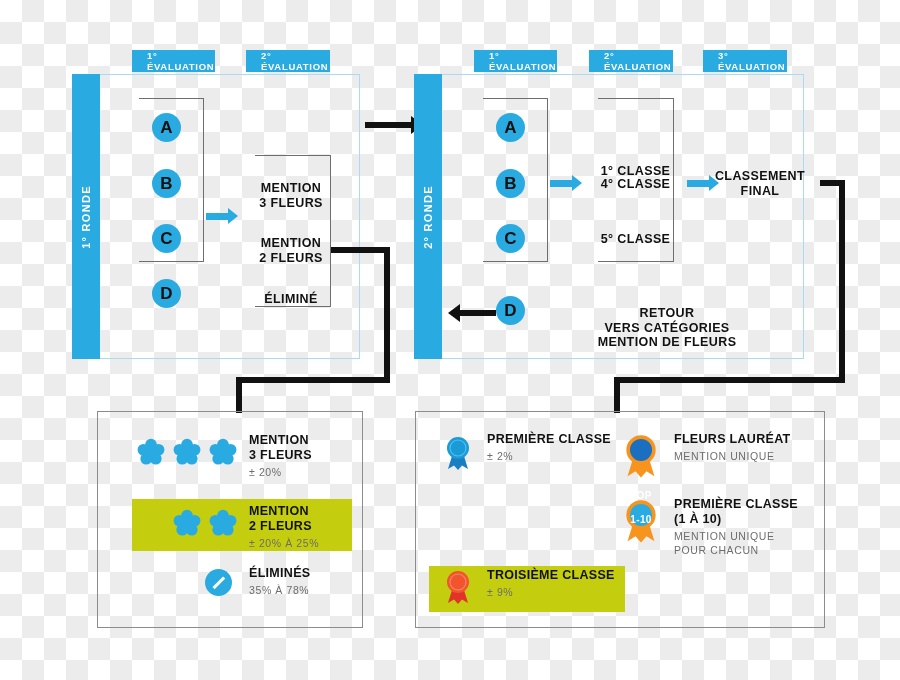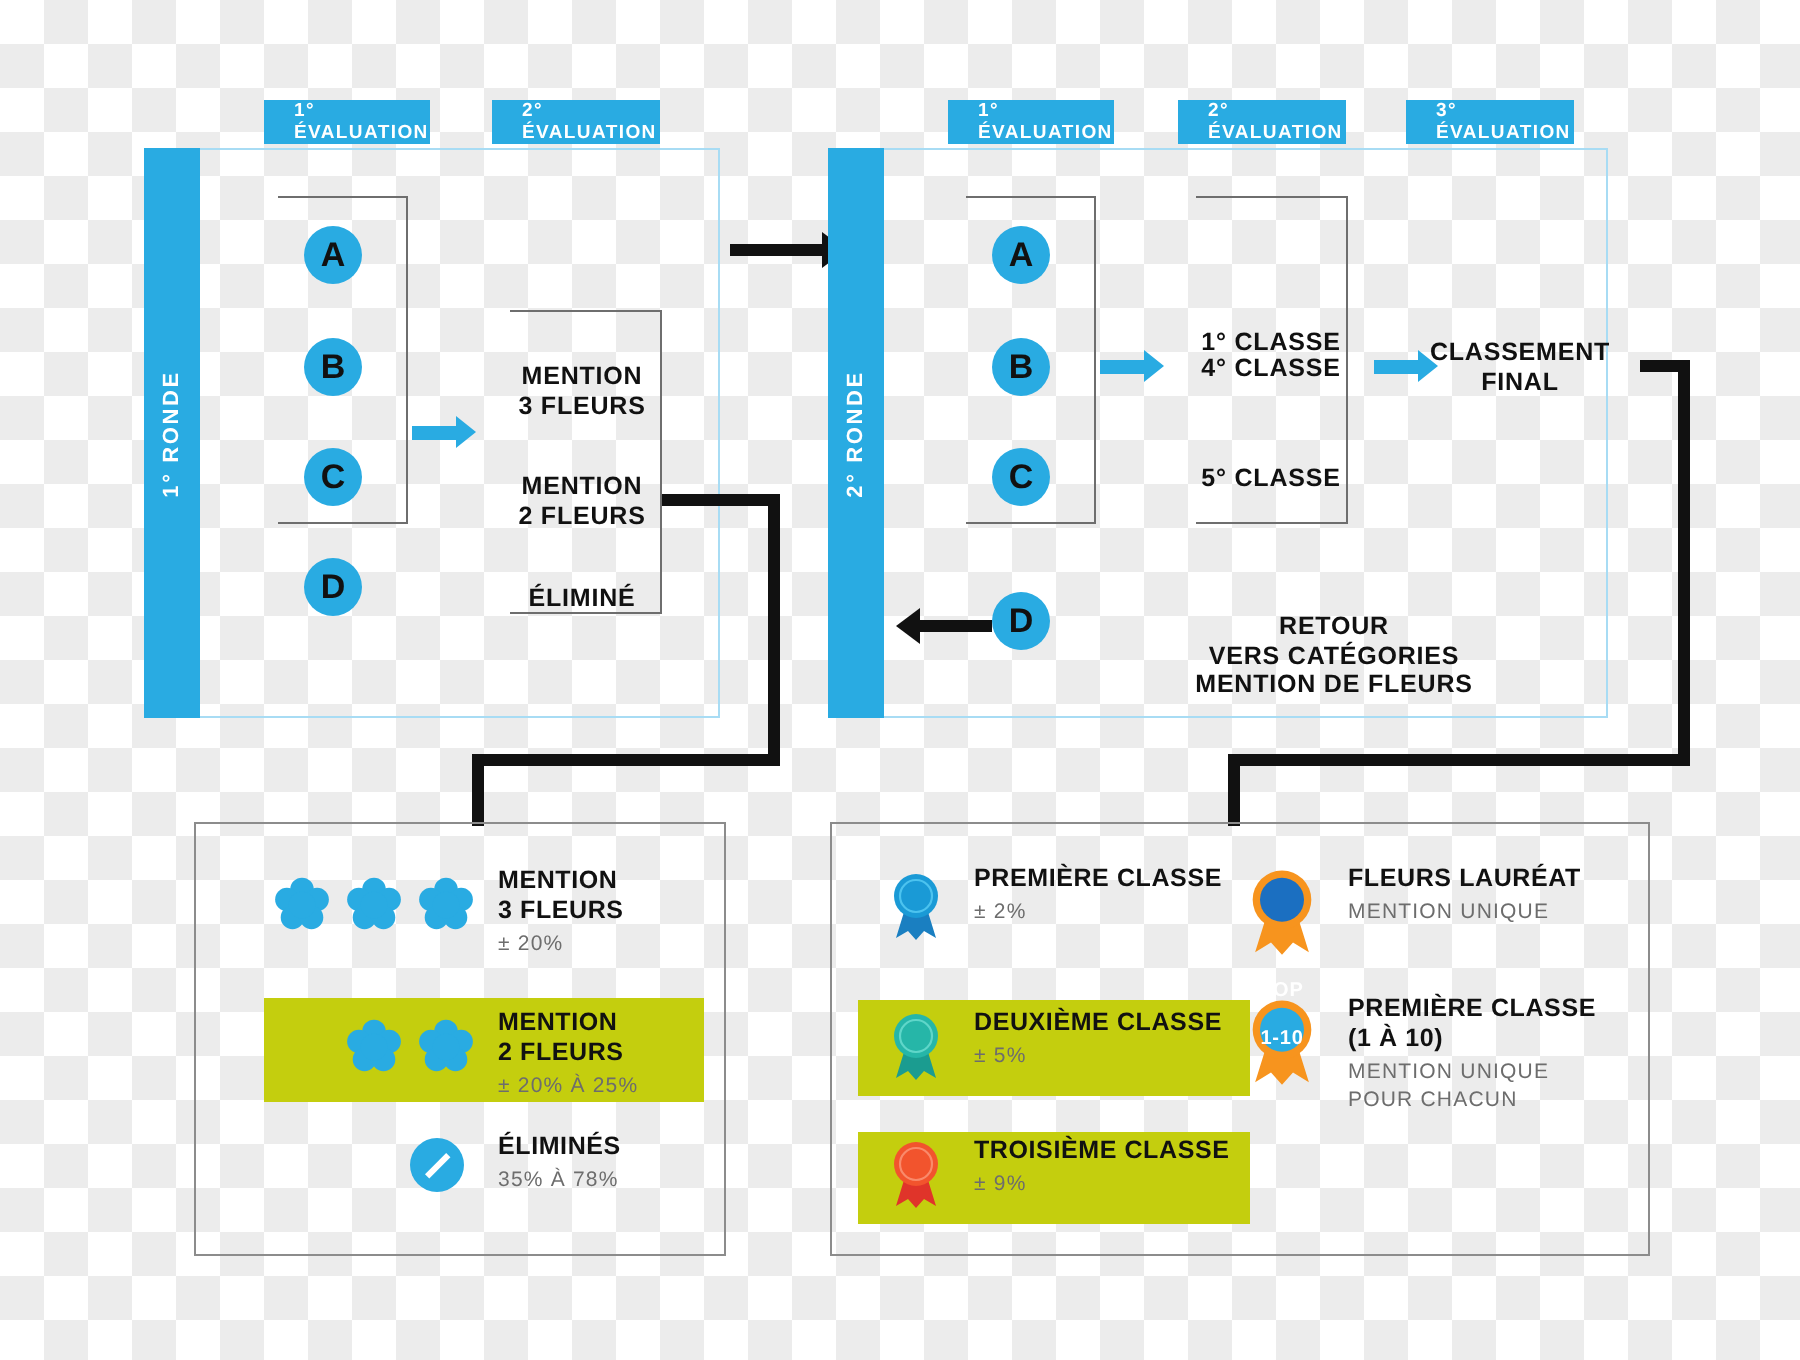--- a/index.html
+++ b/index.html
@@ -353,32 +353,20 @@
       <path d="M42 42 L50 68 L38 61 L30 70 L30 42 Z" fill="#1a7fc1"></path>
       <circle cx="30" cy="26" r="22" fill="#1a9ad6"></circle>
       <circle cx="30" cy="26" r="16" fill="none" stroke="#4cc3ef" stroke-width="2.2"></circle>
     </svg>
     <div class="legend-text" style="left:58px;top:0px;width:140px;">
       <div class="legend-title">PREMIÈRE CLASSE</div>
       <div class="legend-sub">± 2%</div>
     </div>
   </div>
 
-  <div class="legend-row hl" style="left:429px;top:500px;width:196px;height:48px;">
-    <svg class="badge" width="30" height="36" viewBox="0 0 60 72" style="left:14px;top:5px;">
-      <path d="M18 42 L10 68 L22 61 L30 70 L30 42 Z" fill="#1b9c90"></path>
-      <path d="M42 42 L50 68 L38 61 L30 70 L30 42 Z" fill="#1b9c90"></path>
-      <circle cx="30" cy="26" r="22" fill="#26B6A8"></circle>
-      <circle cx="30" cy="26" r="16" fill="none" stroke="#5fd6c9" stroke-width="2.2"></circle>
-    </svg>
-    <div class="legend-text" style="left:58px;top:4px;width:145px;">
-      <div class="legend-title">DEUXIÈME CLASSE</div>
-      <div class="legend-sub">± 5%</div>
-    </div>
-  </div>
 
   <div class="legend-row hl" style="left:429px;top:566px;width:196px;height:46px;">
     <svg class="badge" width="30" height="36" viewBox="0 0 60 72" style="left:14px;top:3px;">
       <path d="M18 42 L10 68 L22 61 L30 70 L30 42 Z" fill="#e0342a"></path>
       <path d="M42 42 L50 68 L38 61 L30 70 L30 42 Z" fill="#e0342a"></path>
       <circle cx="30" cy="26" r="22" fill="#F2542D"></circle>
       <circle cx="30" cy="26" r="16" fill="none" stroke="#f98a6b" stroke-width="2.2"></circle>
     </svg>
     <div class="legend-text" style="left:58px;top:2px;width:150px;">
       <div class="legend-title">TROISIÈME CLASSE</div>

